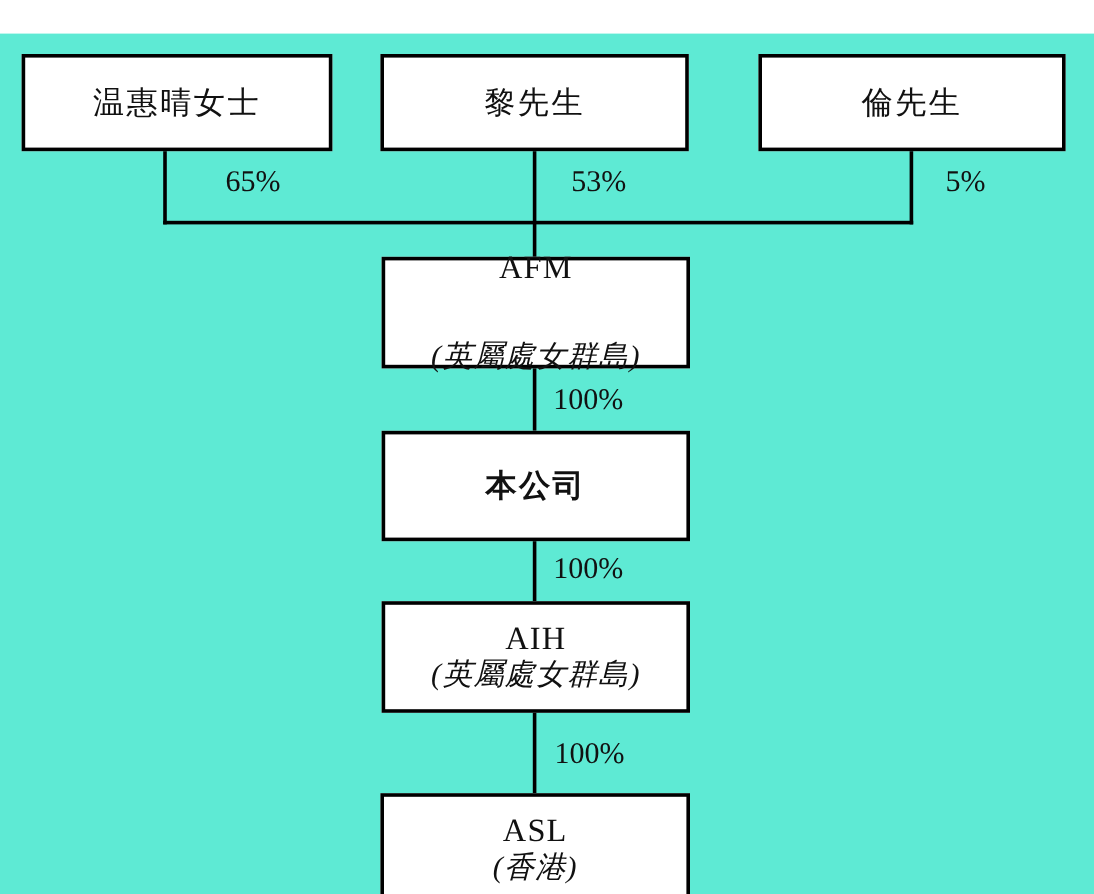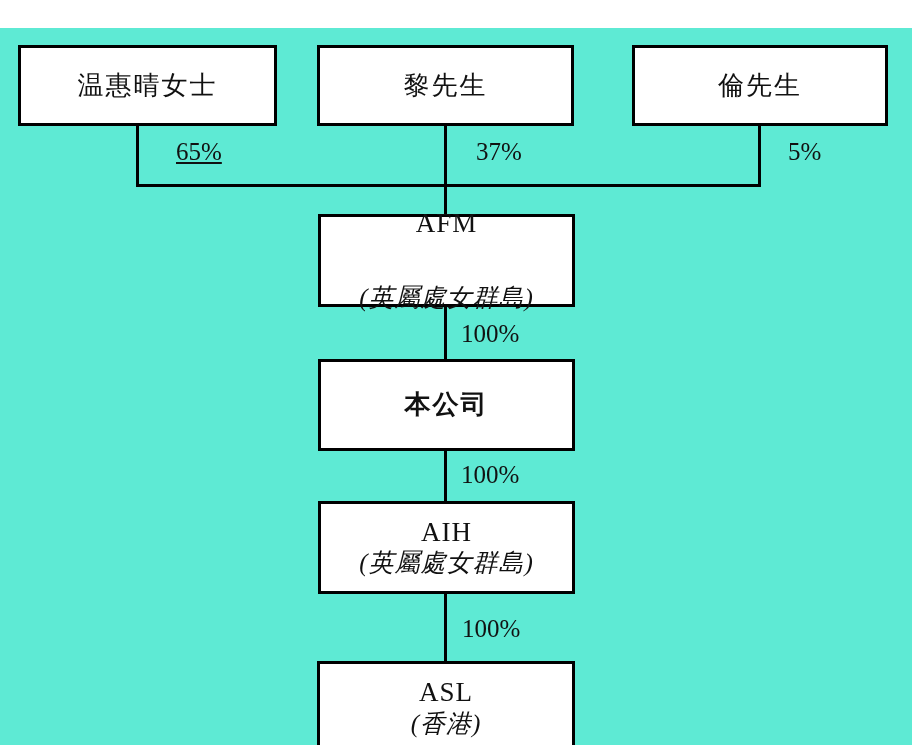--- a/index.html
+++ b/index.html
@@ -48,21 +48,21 @@
 
   
   #v-sh0 { left: 136px; top: 98px; width: 3px; height: 61px; }
   #v-sh1 { left: 444px; top: 98px; width: 3px; height: 88px; } 
   #v-sh2 { left: 758px; top: 98px; width: 3px; height: 61px; }
 
   
   #h-collector { left: 136px; top: 156px; width: 625px; height: 3px; }
 
   
-  #pct-sh0 { left: 176px; top: 110px; text-decoration: underline; }
+  #pct-sh0 { left: 188px; top: 110px; }
   #pct-sh1 { left: 476px; top: 110px; }
   #pct-sh2 { left: 788px; top: 110px; }
 
   
   #box-ent0 { left: 318px; top: 186px; width: 257px; height: 93px; gap: 44px; }
   #box-ent1 { left: 318px; top: 331px; width: 257px; height: 92px; font-weight: bold; }
   #box-ent2 { left: 318px; top: 473px; width: 257px; height: 93px; }
   #box-ent3 { left: 317px; top: 633px; width: 258px; height: 94px; }
 
   
@@ -89,21 +89,21 @@
   <div class="box" id="box-sh1">
     <span class="cjk-name">黎先生</span>
   </div>
 
   <div class="vline" id="v-sh0"></div>
   <div class="vline" id="v-sh1"></div>
   <div class="vline" id="v-sh2"></div>
   <div class="hline" id="h-collector"></div>
 
   <span class="pct" id="pct-sh0">65%</span>
-  <span class="pct" id="pct-sh1">37%</span>
+  <span class="pct" id="pct-sh1">53%</span>
   <span class="pct" id="pct-sh2">5%</span>
 
   <div class="box" id="box-ent0">
     <span class="entity-name">AFM</span>
     <span class="jurisdiction">(英屬處女群島)</span>
   </div>
 
   <div class="vline" id="v-link0"></div>
   <span class="pct" id="pct-link0">100%</span>
 

